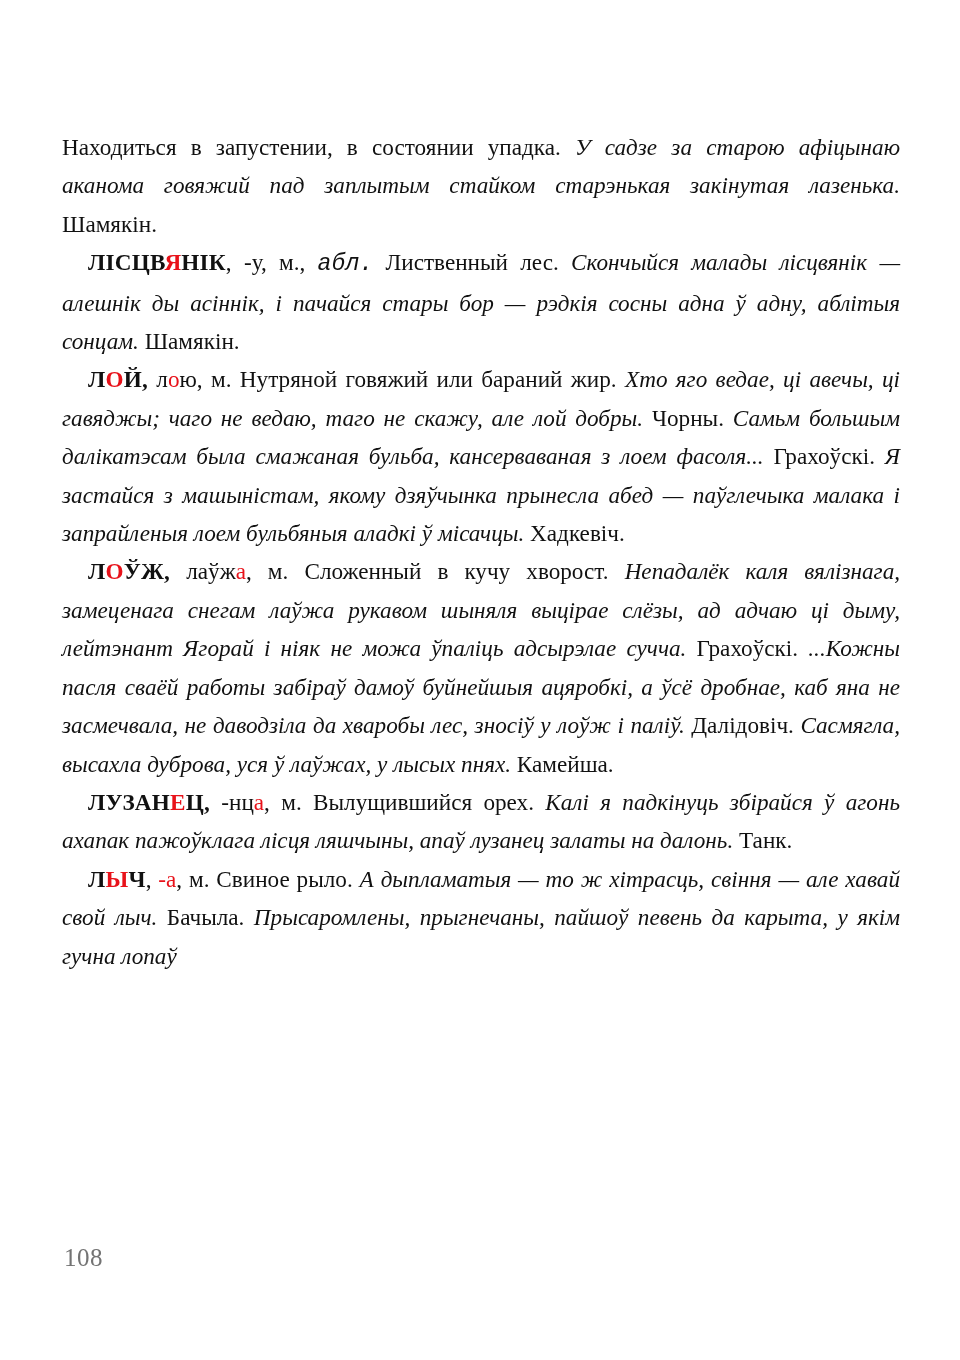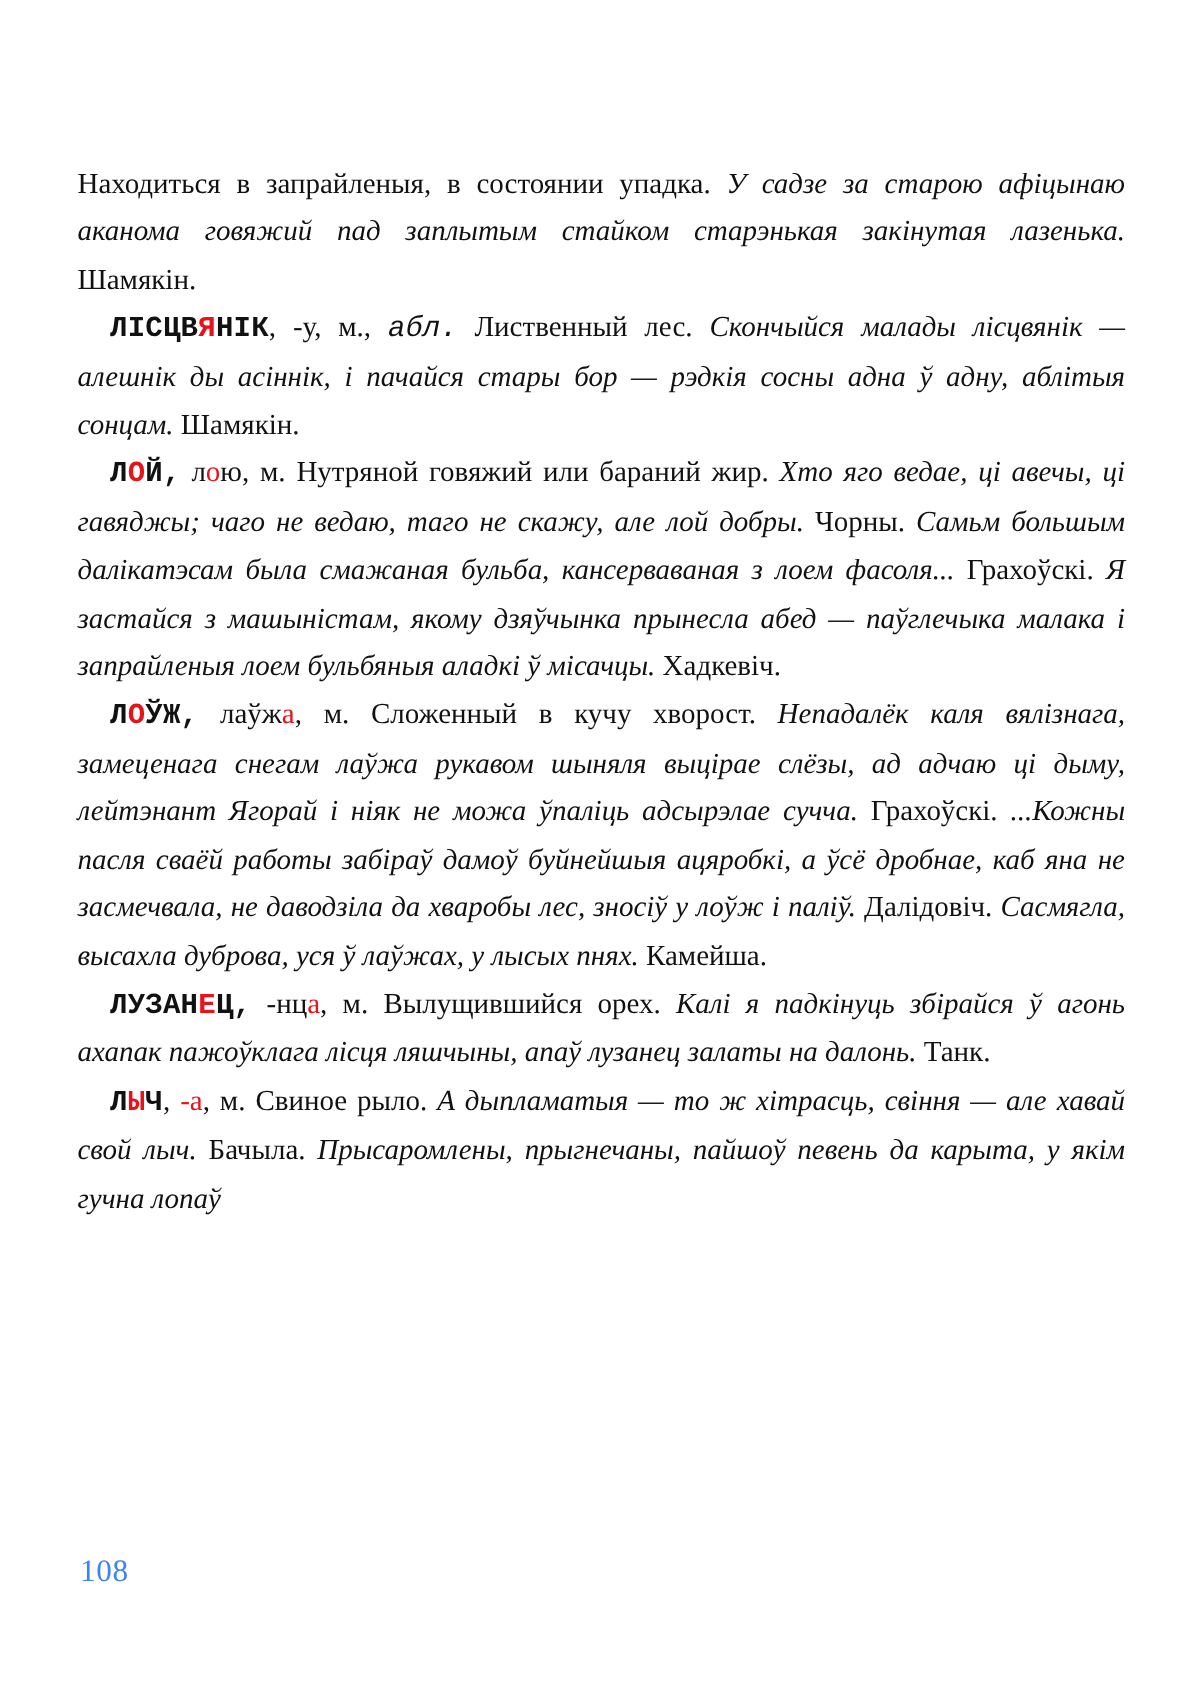--- a/index.html
+++ b/index.html
@@ -46,50 +46,49 @@
   
   .rm { font-style: normal; }
   
   .it { font-style: italic; }
 
   
   .hw {
     font-weight: bold;
     font-style: normal;
     letter-spacing: 0.2px;
-    font-family: Liberation Mono, monospace;
   }
 
   
   .st { color: #e8121a; }
 
   
   .gram { font-style: normal; }
 
   
   .lbl { font-style: italic; font-family: Liberation Mono, monospace; }
 
   #folio {
     position: absolute;
     left: 64px;
     top: 1244px;
     font-size: 25px;
     font-style: normal;
-    color: #3b82f6;
+    color: #737373;
     letter-spacing: 0.5px;
   }
 </style>
 </head>
 <body>
 
 <div id="page">
 
   <div id="column">
 
-    <p class="para cont"><span class="rm">Находиться в запрайленыя, в состоянии упадка.</span> <span class="it">У садзе за старою афіцынаю аканома говяжий пад заплытым стайком старэнькая закінутая лазенька.</span> <span class="rm">Шамякін.</span></p>
+    <p class="para cont"><span class="rm">Находиться в запустении, в состоянии упадка.</span> <span class="it">У садзе за старою афіцынаю аканома говяжий пад заплытым стайком старэнькая закінутая лазенька.</span> <span class="rm">Шамякін.</span></p>
 
     <p class="para entry"><span class="hw"><span>ЛІСЦВ</span><span class="st">Я</span><span>НІК</span></span><span class="rm">,</span> <span class="gram"><span>-у</span><span class="st"></span><span></span><span>,</span></span> <span class="gram">м.,</span> <span class="lbl">абл.</span> <span class="rm">Лиственный лес.</span> <span class="it">Скончыйся малады лісцвянік — алешнік ды асіннік, і пачайся стары бор — рэдкія сосны адна ў адну, аблітыя сонцам.</span> <span class="rm">Шамякін.</span></p>
 
     <p class="para entry"><span class="hw"><span>Л</span><span class="st">О</span><span>Й</span><span>,</span></span> <span class="gram"><span>л</span><span class="st">о</span><span>ю</span><span>,</span></span> <span class="gram">м.</span> <span class="rm">Нутряной говяжий или бараний жир.</span> <span class="it">Хто яго ведае, ці авечы, ці гавяджы; чаго не ведаю, таго не скажу, але лой добры.</span> <span class="rm">Чорны.</span>  <span class="it">Самьм большым далікатэсам была смажаная бульба, кансерваваная з лоем фасоля...</span> <span class="rm">Грахоўскі.</span> <span class="it">Я застайся з машыністам, якому дзяўчынка прынесла абед — паўглечыка малака і запрайленыя лоем бульбяныя аладкі ў місачцы.</span> <span class="rm">Хадкевіч.</span></p>
 
     <p class="para entry"><span class="hw"><span>Л</span><span class="st">О</span><span>ЎЖ</span><span>,</span></span> <span class="gram"><span>лаўж</span><span class="st">а</span><span></span><span>,</span></span> <span class="gram">м.</span> <span class="rm">Сложенный в кучу хворост.</span> <span class="it">Непадалёк каля вялізнага, замеценага снегам лаўжа рукавом шыняля выцірае слёзы, ад адчаю ці дыму, лейтэнант Ягорай і ніяк не можа ўпаліць адсырэлае сучча.</span> <span class="rm">Грахоўскі.</span> <span class="it">...Кожны пасля сваёй работы забіраў дамоў буйнейшыя ацяробкі, а ўсё дробнае, каб яна не засмечвала, не даводзіла да хваробы лес, зносіў у лоўж і паліў.</span> <span class="rm">Далідовіч.</span> <span class="it">Сасмягла, высахла дуброва, уся ў лаўжах, у лысых пнях.</span> <span class="rm">Камейша.</span></p>
 
     <p class="para entry"><span class="hw"><span>ЛУЗАН</span><span class="st">Е</span><span>Ц</span><span>,</span></span> <span class="gram"><span>-нц</span><span class="st">а</span><span></span><span>,</span></span> <span class="gram">м.</span> <span class="rm">Вылущившийся орех.</span> <span class="it">Калі я падкінуць збірайся ў агонь ахапак пажоўклага лісця ляшчыны, апаў лузанец залаты на далонь.</span> <span class="rm">Танк.</span></p>
 
     <p class="para entry"><span class="hw"><span>Л</span><span class="st">Ы</span><span>Ч</span></span><span class="rm">,</span> <span class="gram"><span></span><span class="st">-а</span><span></span><span>,</span></span> <span class="gram">м.</span> <span class="rm">Свиное рыло.</span> <span class="it">А дыпламатыя — то ж хітрасць, свіння — але хавай свой лыч.</span> <span class="rm">Бачыла.</span> <span class="it">Прысаромлены, прыгнечаны, пайшоў певень да карыта, у якім гучна лопаў</span></p>

